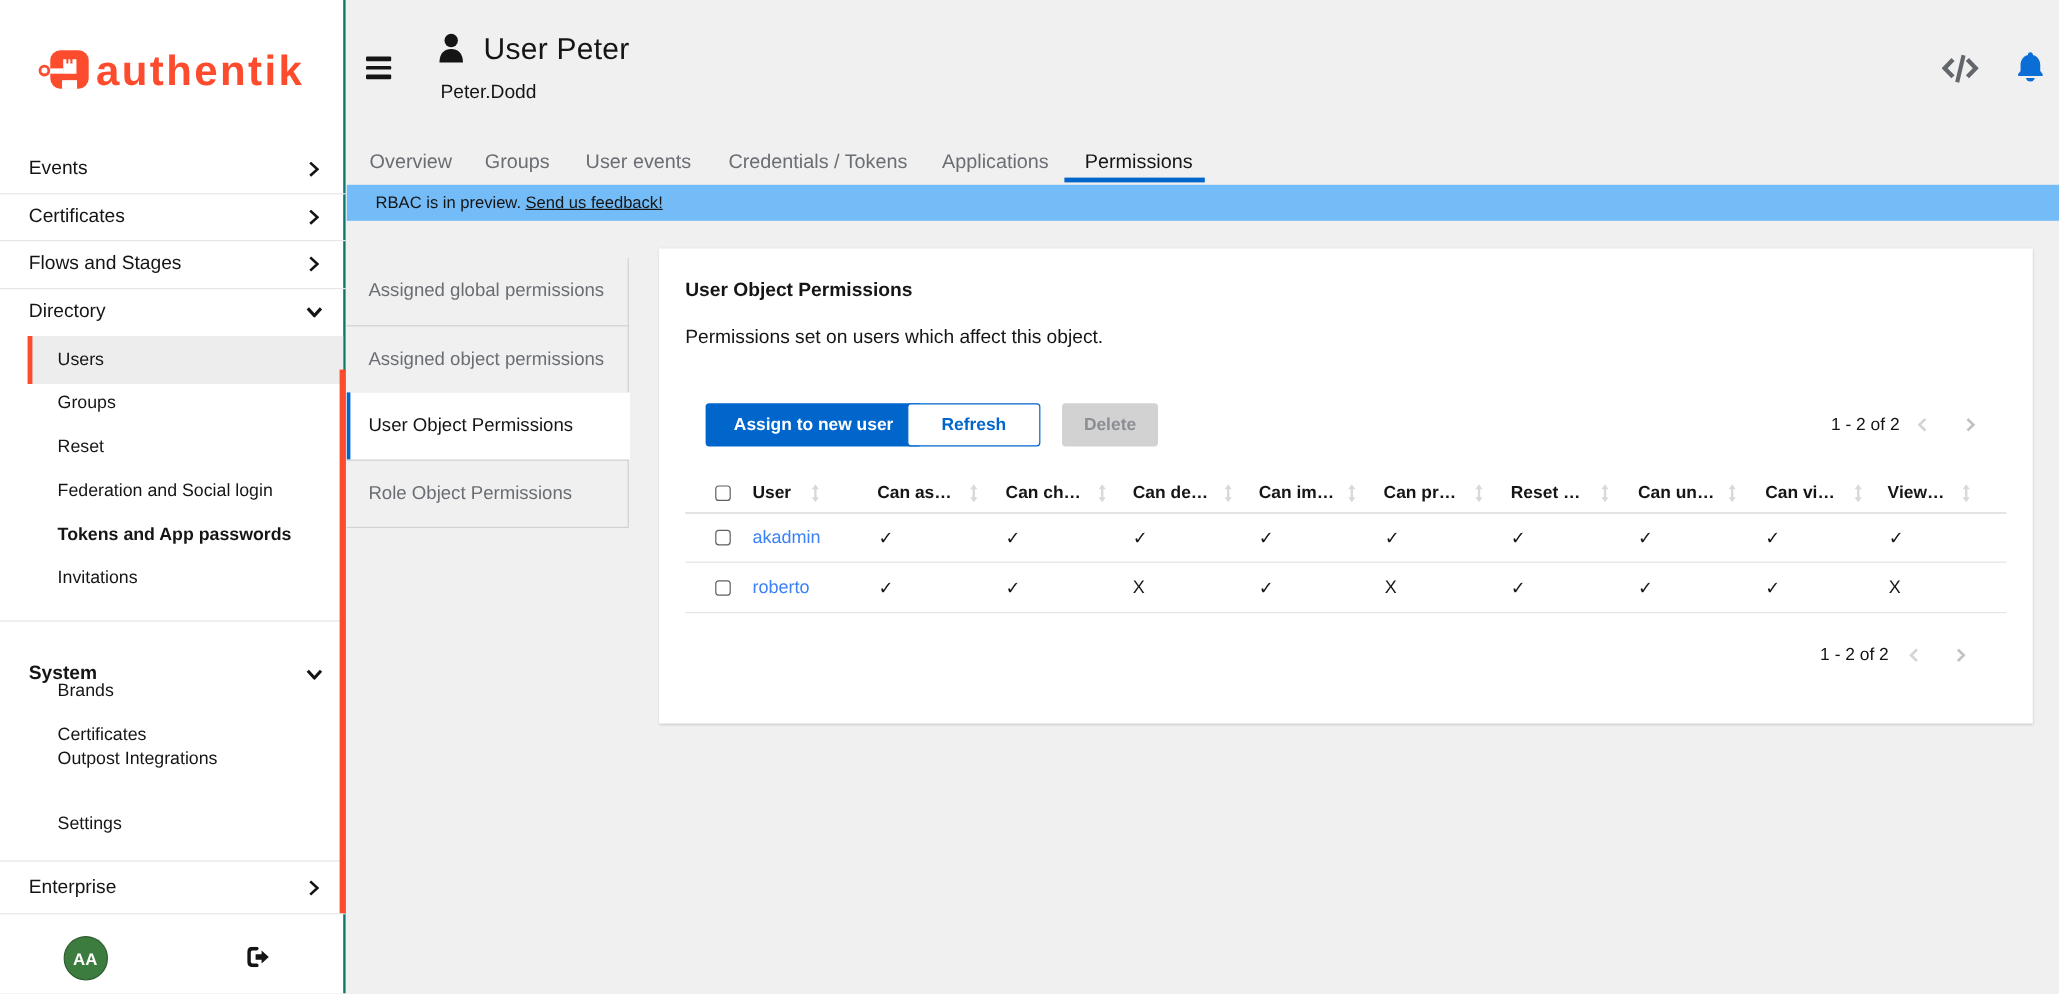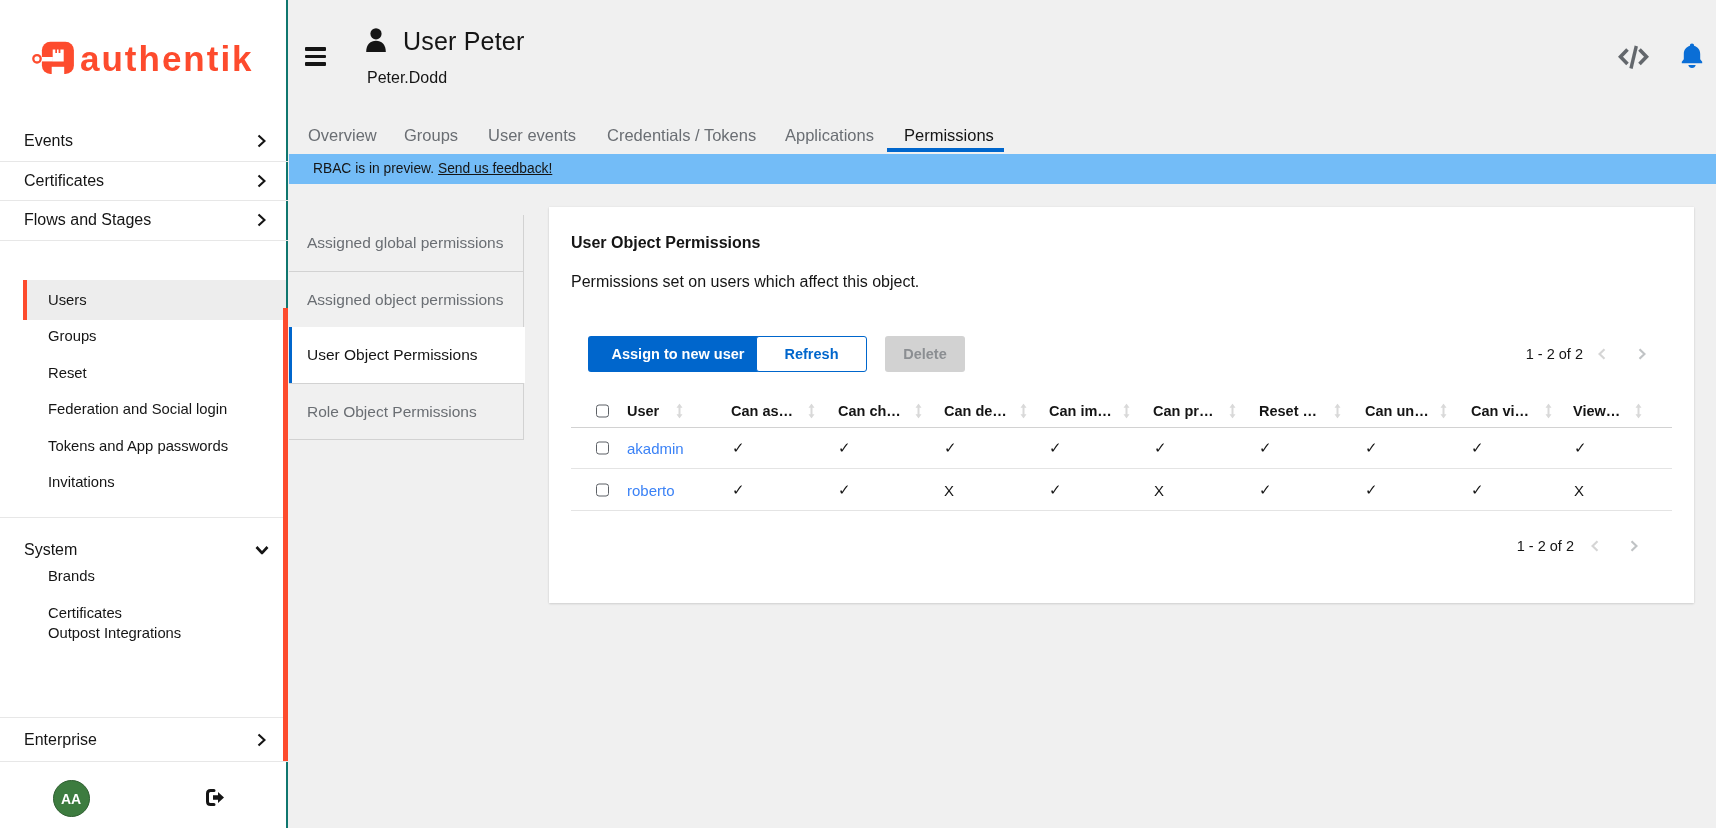--- a/index.html
+++ b/index.html
@@ -80,54 +80,63 @@
       </svg>
   </div>
   <div class="sep" style="top:200px;"></div>
   <div class="navrow" style="top:201px; height:38.5px;">
       <span class="lbl">Flows and Stages</span>
     <svg class="chev" width="9" height="14" viewBox="0 0 9 14">
         <path d="M1.5 1.5 L7.5 7 L1.5 12.5" fill="none" stroke="#151515" stroke-width="2.2"></path>
       </svg>
   </div>
   <div class="sep" style="top:239.5px;"></div>
+  <div class="navrow" style="top:240.5px; height:39px;">
+      <span class="lbl">Directory</span>
+    <svg class="chev" style="right:19px;" width="14" height="9" viewBox="0 0 14 9">
+        <path d="M1.5 1.5 L7 7.5 L12.5 1.5" fill="none" stroke="#151515" stroke-width="2.6"></path>
+      </svg>
+  </div>
 
   <div class="subrow" style="top:280px; height:40px; left:23px; width:263px; background:#ededed; border-left:4px solid #fd4b2d;">
       <span class="lbl" style="left:21px;">Users</span>
     </div>
   <div class="subrow" style="top:318px; height:36.5px;">
       <span class="lbl">Groups</span>
     </div>
   <div class="subrow" style="top:354.5px; height:36.5px;">
       <span class="lbl">Reset</span>
     </div>
   <div class="subrow" style="top:391px; height:36.5px;">
       <span class="lbl">Federation and Social login</span>
     </div>
-  <div class="subrow" style="top:427.5px; height:36.5px;">
+  <div class="subrow" style="top:427.5px; height:36.5px;font-weight:bold;">
       <span class="lbl">Tokens and App passwords</span>
     </div>
   <div class="subrow" style="top:464px; height:36.5px;">
       <span class="lbl">Invitations</span>
     </div>
   <div class="sep" style="top:517px;"></div>
-  <div class="navrow" style="top:530px; height:39px;">
+  <div class="navrow" style="top:542px; height:39px;font-weight:bold;">
       <span class="lbl">System</span>
     <svg class="chev" style="right:19px;" width="14" height="9" viewBox="0 0 14 9">
         <path d="M1.5 1.5 L7 7.5 L12.5 1.5" fill="none" stroke="#151515" stroke-width="2.6"></path>
       </svg>
   </div>
   <div class="subrow" style="top:557px; height:37px;">
       <span class="lbl">Brands</span>
     </div>
   <div class="subrow" style="top:594px; height:37px;">
       <span class="lbl">Certificates</span>
     </div>
   <div class="subrow" style="top:614px; height:37px;padding-left:48px;">
       <span class="lbl">Outpost Integrations</span>
+    </div>
+  <div class="subrow" style="top:668px; height:37px;">
+      <span class="lbl">Settings</span>
     </div>
   <div class="sep" style="top:717px;"></div>
   <div class="navrow" style="top:718px; height:43px;">
       <span class="lbl">Enterprise</span>
     <svg class="chev" width="9" height="14" viewBox="0 0 9 14">
         <path d="M1.5 1.5 L7.5 7 L1.5 12.5" fill="none" stroke="#151515" stroke-width="2.2"></path>
       </svg>
   </div>
   <div class="sep" style="top:761px;"></div>
 

